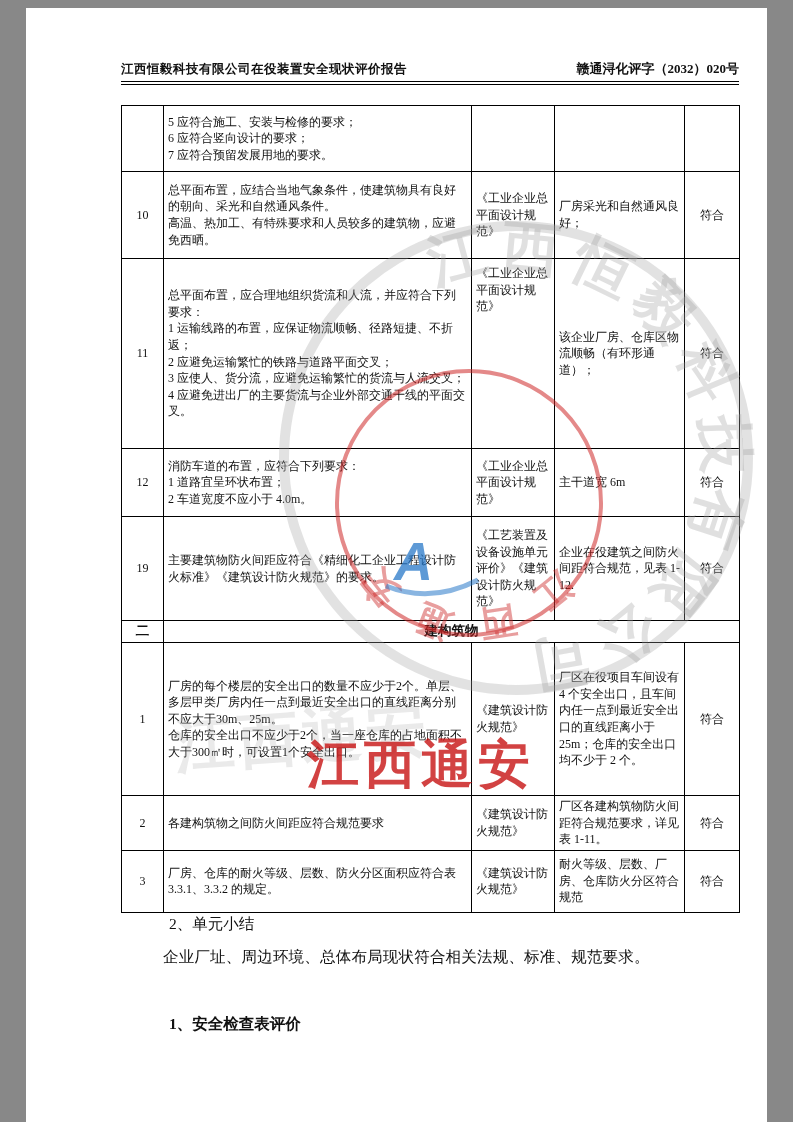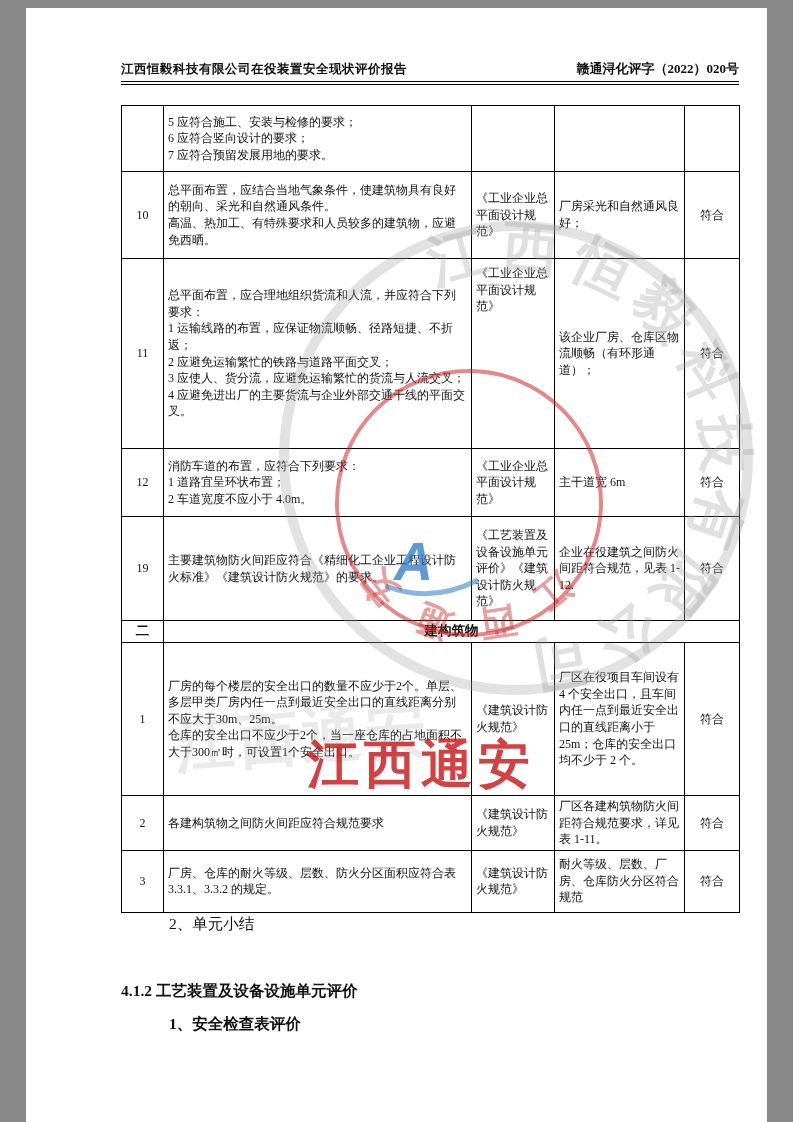--- a/index.html
+++ b/index.html
@@ -67,21 +67,21 @@
     transform:rotate(-4deg);
   }
 </style>
 </head>
 <body>
 
 <div class="page">
 
   <div class="header">
     <span class="header-left">江西恒毅科技有限公司在役装置安全现状评价报告</span>
-    <span class="header-right">赣通浔化评字（2022）020号</span>
+    <span class="header-right">赣通浔化评字（2032）020号</span>
   </div>
   <div class="header-rule"></div>
 
   <table class="eval">
     <colgroup>
       <col style="width:42px">
         <col style="width:308px">
         <col style="width:83px">
         <col style="width:130px">
         <col style="width:55px">
@@ -154,21 +154,21 @@
         <td class="num">3</td>
         <td class="content">厂房、仓库的耐火等级、层数、防火分区面积应符合表 3.3.1、3.3.2 的规定。</td>
         <td class="standard">《建筑设计防火规范》</td>
         <td class="status">耐火等级、层数、厂房、仓库防火分区符合规范</td>
         <td class="result">符合</td>
       </tr>
     </tbody>
   </table>
 
   <div class="summary-label">2、单元小结</div>
-  <div class="section-heading">4.1.2 工艺装置及设备设施单元评价</div>
+  <div class="summary-text">企业厂址、周边环境、总体布局现状符合相关法规、标准、规范要求。</div>
   <div class="sub-heading">1、安全检查表评价</div>
 
   <svg class="wm-layer" width="793" height="1122" viewBox="0 0 793 1122" xmlns="http://www.w3.org/2000/svg">
     <defs>
       <path id="grayCirclePath" d="M 300,450 a 190,190 0 1,1 380,0 a 190,190 0 1,1 -380,0"></path>
       <path id="redCirclePath" d="M 333,495 a 110,110 0 1,1 220,0 a 110,110 0 1,1 -220,0"></path>
     </defs>
 
     <circle cx="490" cy="450" r="232" fill="none" stroke="rgba(160,160,160,0.30)" stroke-width="10"></circle>
     <text font-size="58" font-weight="bold" fill="rgba(160,160,160,0.33)" font-family="Liberation Serif, DejaVu Serif, serif" letter-spacing="10">

